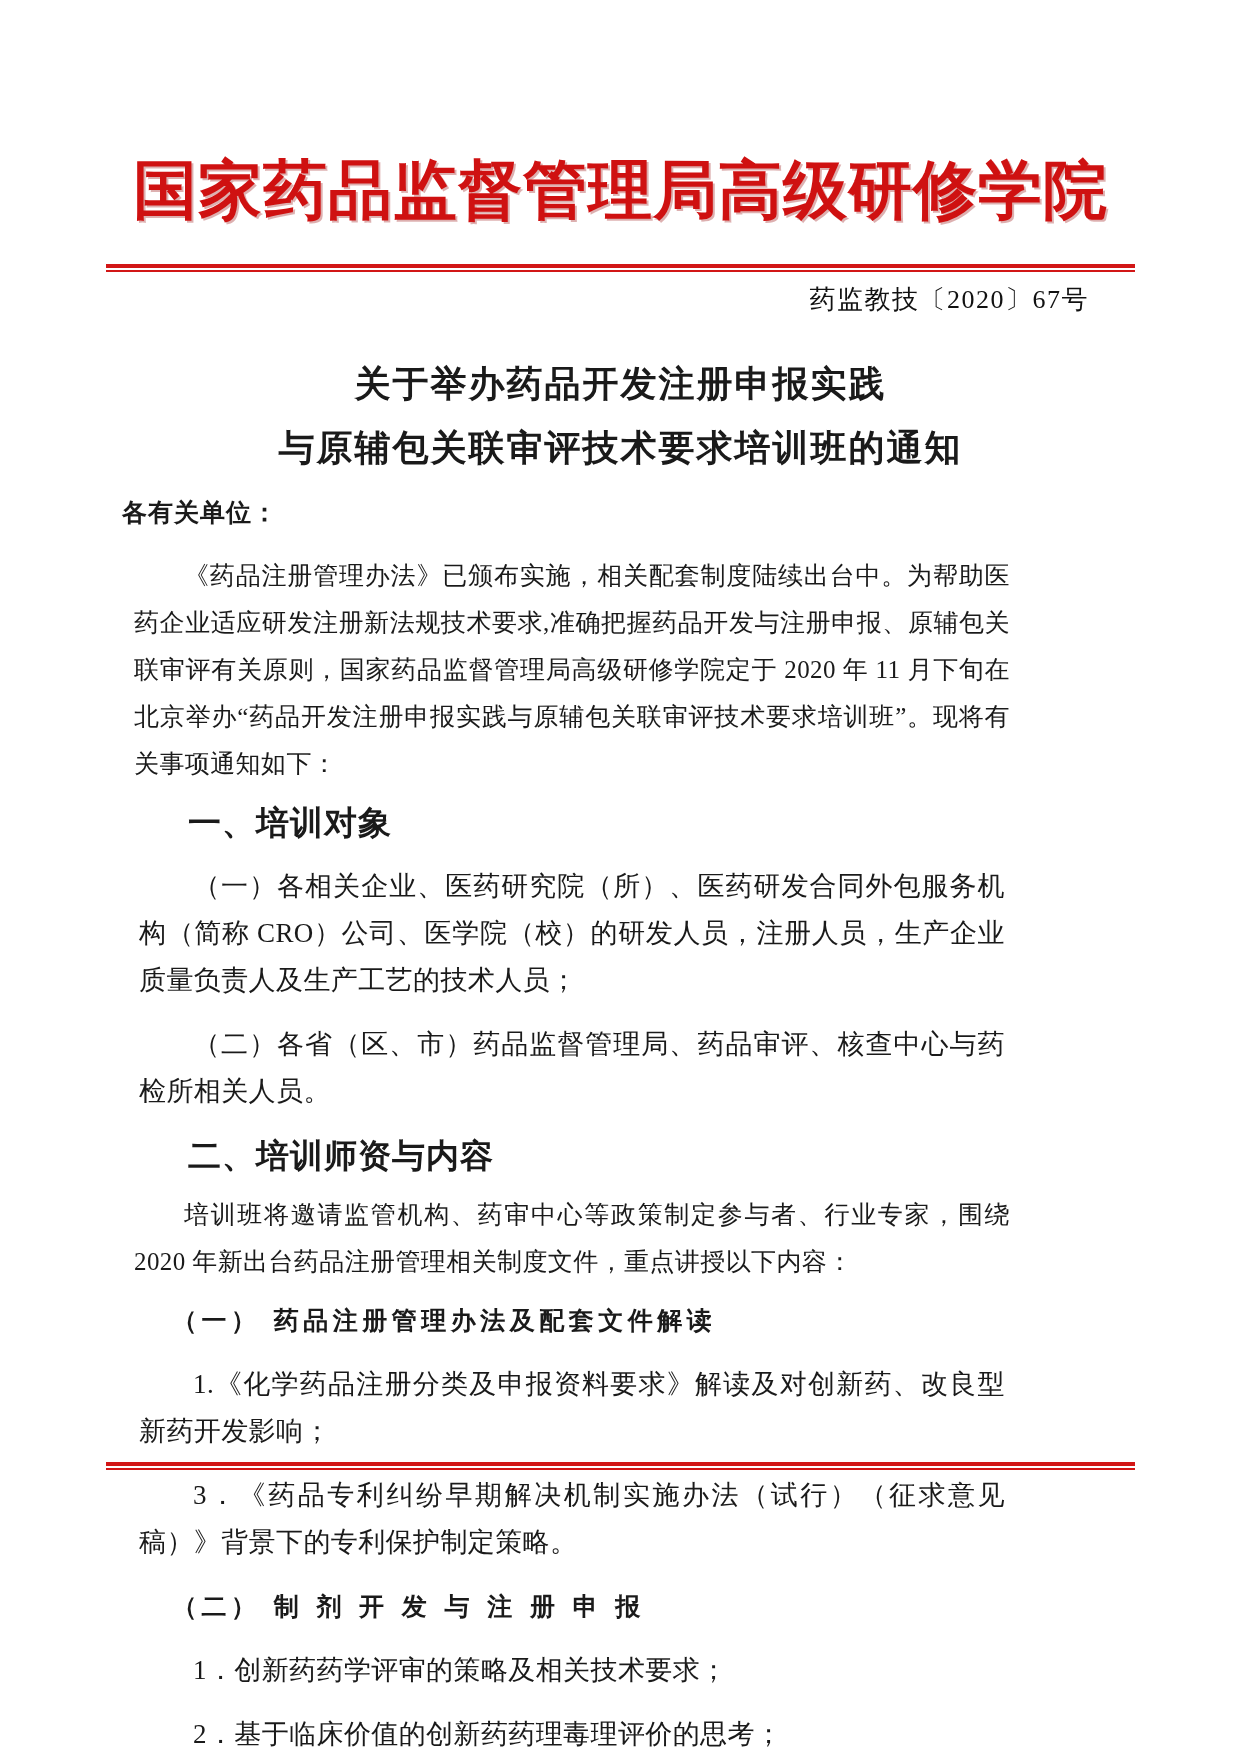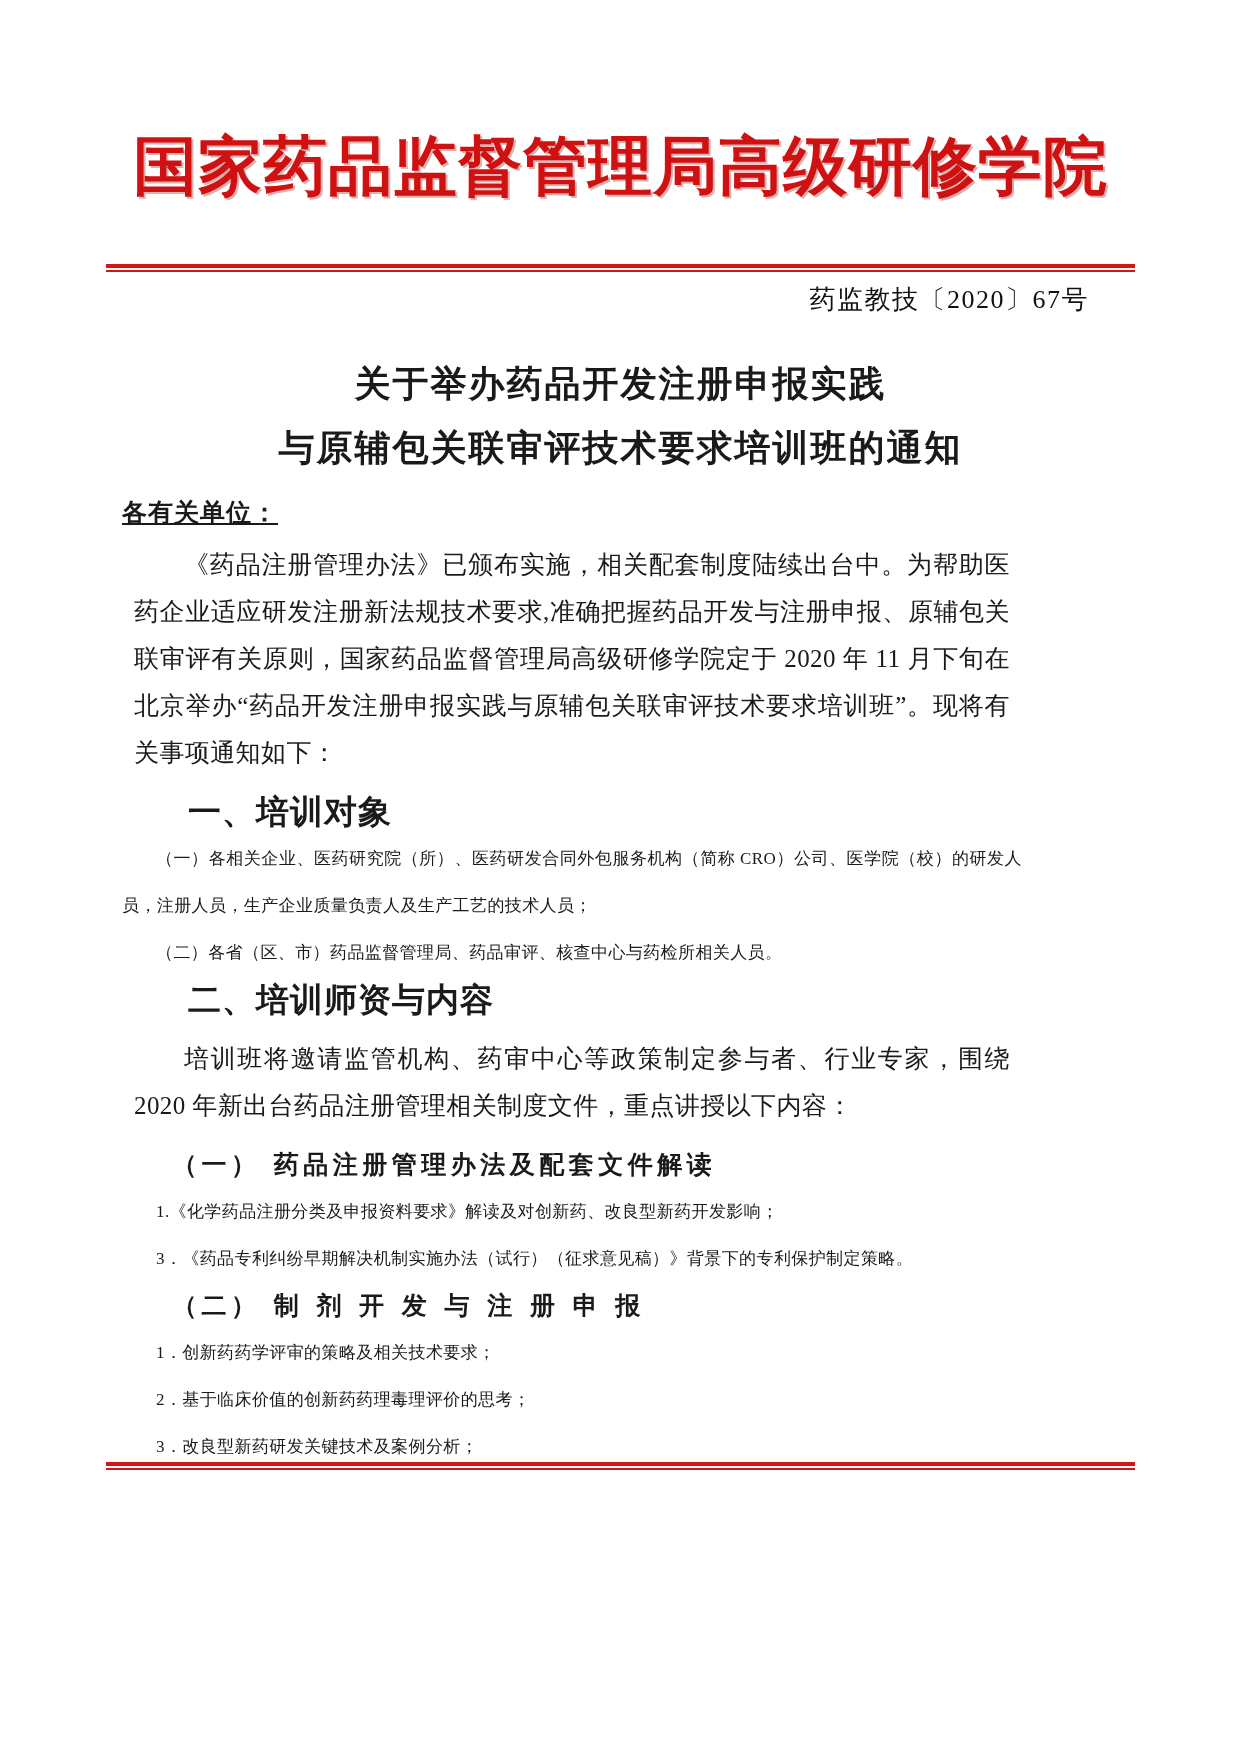--- a/index.html
+++ b/index.html
@@ -32,20 +32,21 @@
   }
   .letterhead-title {
     font-family: "DejaVu Serif", "Liberation Serif", serif;
     font-weight: 700;
     font-size: 64px;
     letter-spacing: 1px;
     line-height: 1.18;
     color: #cf1111;
     text-shadow: 2px 2px 0 rgba(150, 10, 10, 0.32);
     white-space: nowrap;
+    margin-top: 24px;
   }
 
   
   .rule-top {
     position: absolute;
     left: 106px;
     right: 106px;
     top: 264px;
     height: 9px;
   }
@@ -100,22 +101,21 @@
     left: 122px;
     top: 500px;
     width: 900px;
   }
   .salutation {
     font-family: "DejaVu Serif", "Liberation Serif", serif;
     font-weight: 700;
     font-size: 25px;
     letter-spacing: 1px;
     line-height: 1.0;
-    margin-bottom: 16px;
-    text-decoration: underline;
+    margin-bottom: 27px;
   }
   .para {
     font-size: 25px;
     line-height: 47px;
     letter-spacing: 0.4px;
     text-align: justify;
     text-justify: inter-character;
     text-indent: 2em;
     margin: 12px;
   }
@@ -131,27 +131,27 @@
   .heading-spaced {
     font-family: "DejaVu Serif", "Liberation Serif", serif;
     font-weight: 700;
     font-size: 25px;
     line-height: 47px;
     letter-spacing: 4.5px;
     text-indent: 2em;
     margin: 0;
   }
   .item {
-    font-size: 17px;
+    font-size: 27px;
     line-height: 47px;
     letter-spacing: 0.4px;
     text-align: justify;
     text-justify: inter-character;
     text-indent: 2em;
-    margin: 0;
+    margin: 17px;
   }
 
   
   .rule-bottom {
     position: absolute;
     left: 106px;
     right: 106px;
     top: 1462px;
     height: 9px;
   }

